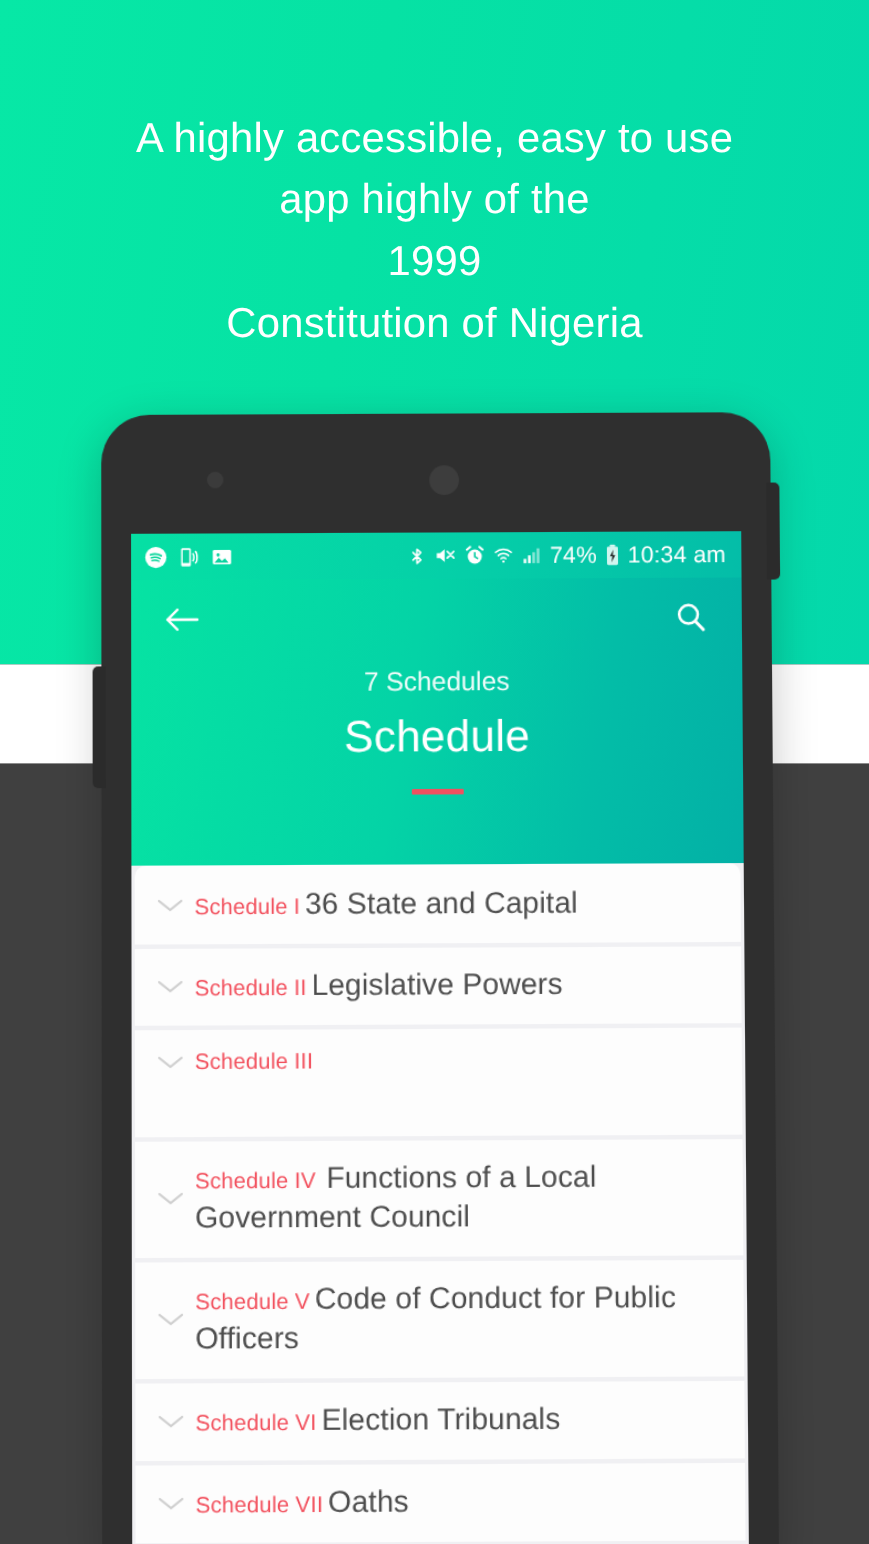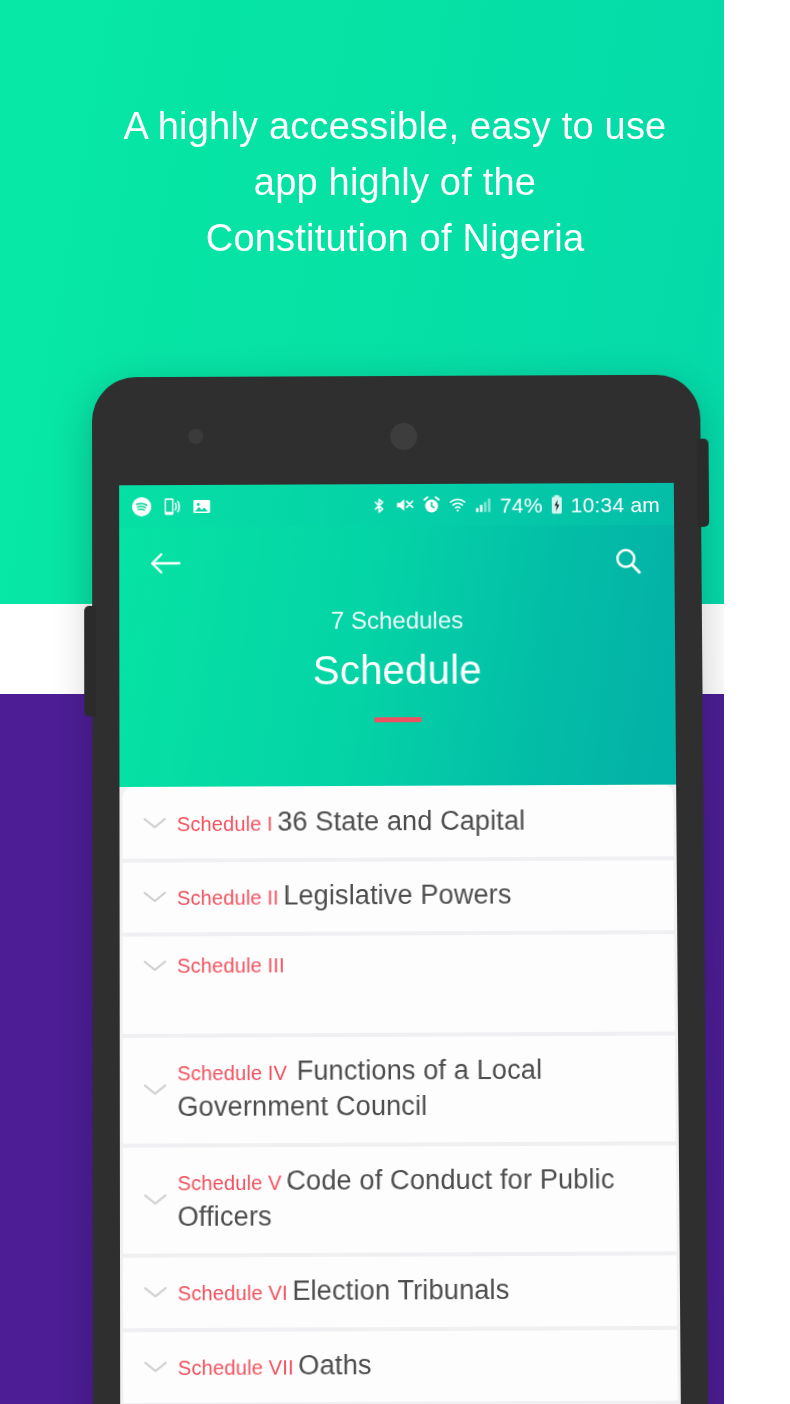--- a/index.html
+++ b/index.html
@@ -6,23 +6,23 @@
     margin: 0;
     padding: 0;
     width: 790px;
     height: 1404px;
     overflow: hidden;
     font-family: "Liberation Sans", sans-serif;
   }
 
   #root {
     position: relative;
-    width: 724px;
+    width: 790px;
     height: 1404px;
-    background: #4c1d95;
+    background: #404040;
     overflow: hidden;
   }
 
   
   .promo-bg {
     position: absolute;
     left: 0; top: 0;
     width: 790px; height: 604px;
     background: linear-gradient(100deg, #07e8a6 0%, #06e2a4 40%, #05dda8 70%, #04d8ab 100%);
   }
@@ -254,20 +254,21 @@
 <body>
 
 <div id="root">
 
   <div class="promo-bg"></div>
   <div class="promo-bg-right"></div>
 
   <div class="promo-text">
     <span class="pline">A highly accessible, easy to use</span>
     <span class="pline">app highly of the</span>
+    <span class="pline">1999</span>
     <span class="pline">Constitution of Nigeria</span>
   </div>
 
   <div class="phone">
     <div class="phone-body">
       <div class="btn-volume"></div>
       <div class="btn-power"></div>
       <div class="sensor-dot"></div>
       <div class="camera-dot"></div>
 

